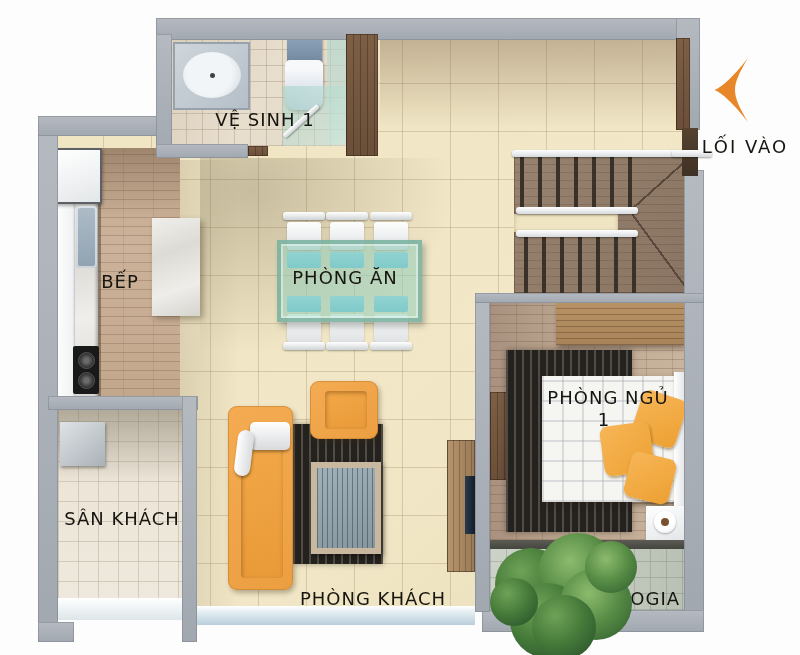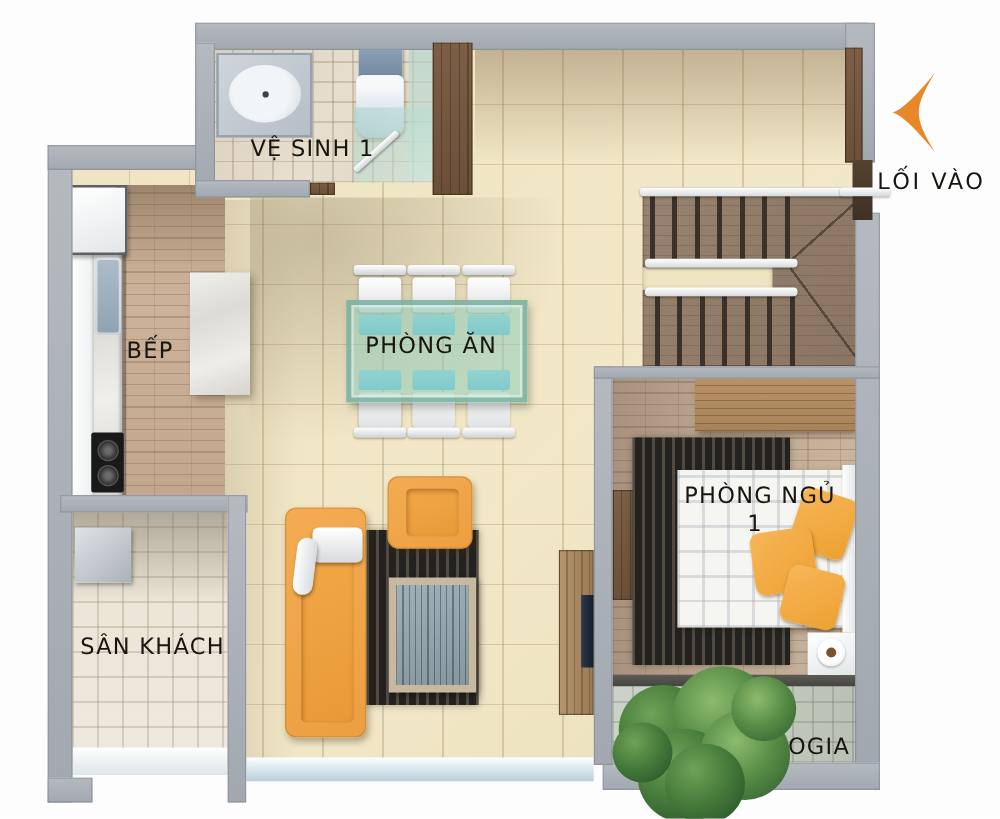--- a/index.html
+++ b/index.html
@@ -222,26 +222,27 @@
   <div class="abs" style="left:490px;top:533px;width:150px;height:125px;z-index:45;">
     <div class="leafy-a" style="left:5px;top:15px;width:72px;height:72px;"></div>
     <div class="leafy-b" style="left:48px;top:0;width:80px;height:80px;"></div>
     <div class="leafy-a" style="left:20px;top:50px;width:75px;height:75px;"></div>
     <div class="leafy-b" style="left:70px;top:35px;width:72px;height:72px;"></div>
     <div class="leafy-a" style="left:42px;top:62px;width:64px;height:64px;"></div>
     <div class="leafy-b" style="left:95px;top:8px;width:52px;height:52px;"></div>
     <div class="leafy-a" style="left:0;top:45px;width:48px;height:48px;"></div>
   </div>
 
-  <div class="room-label" style="left:250px;top:119px;">VỆ SINH 1</div>
+  <div class="room-label" style="left:265px;top:119px;">VỆ SINH 1</div>
   <div class="room-label" style="left:120px;top:281px;">BẾP</div>
   <div class="room-label" style="left:608px;top:397px;">PHÒNG NGỦ</div>
   <div class="room-label" style="left:345px;top:277px;">PHÒNG ĂN</div>
   <div class="room-label" style="left:604px;top:419px;">1</div>
   <div class="room-label" style="left:122px;top:518px;">SÂN KHÁCH</div>
+  <div class="room-label" style="left:373px;top:598px;">PHÒNG KHÁCH</div>
   <div class="room-label" style="left:650px;top:598px;">LOGIA</div>
 
   <svg style="position:absolute;left:712px;top:58px;" width="38" height="64" viewBox="0 0 38 64">
     <path d="M36 0 C22 18 8 31 2 32 C8 33 22 46 36 64 C27 49 23 40 23 32 C23 24 27 15 36 0 Z" fill="#e8872a"></path>
   </svg>
   <div class="room-label" style="left:745px;top:146px;letter-spacing:2px;">LỐI VÀO</div>
 
 </div>
 
 </body></html>

